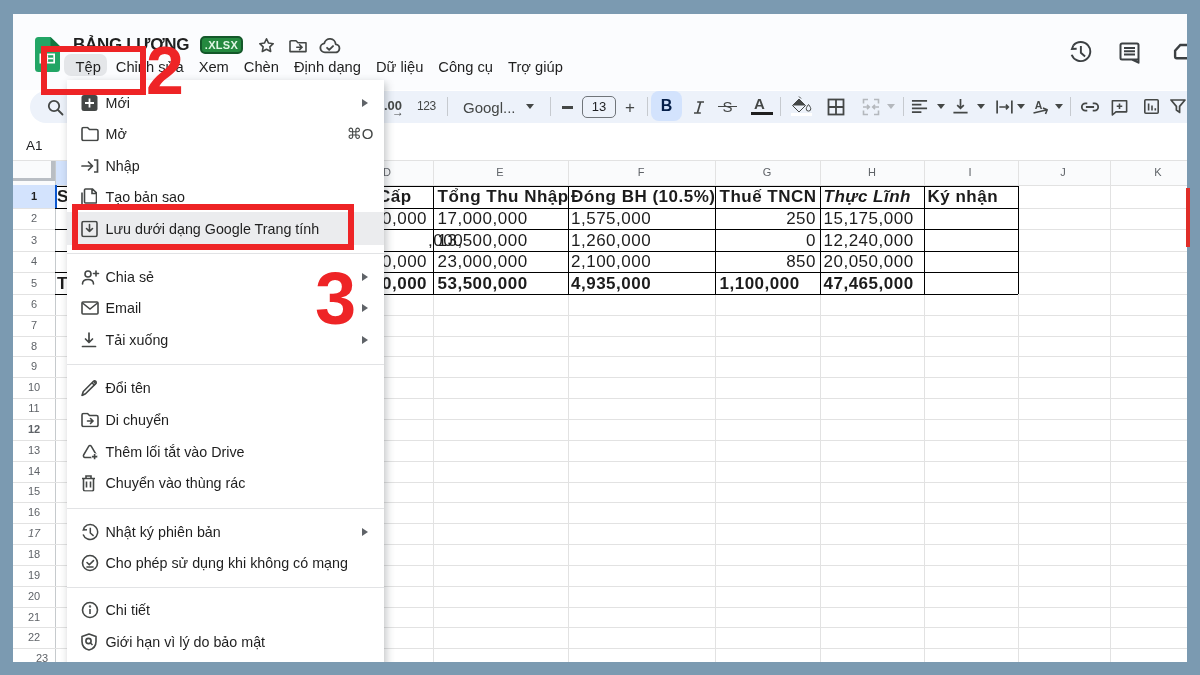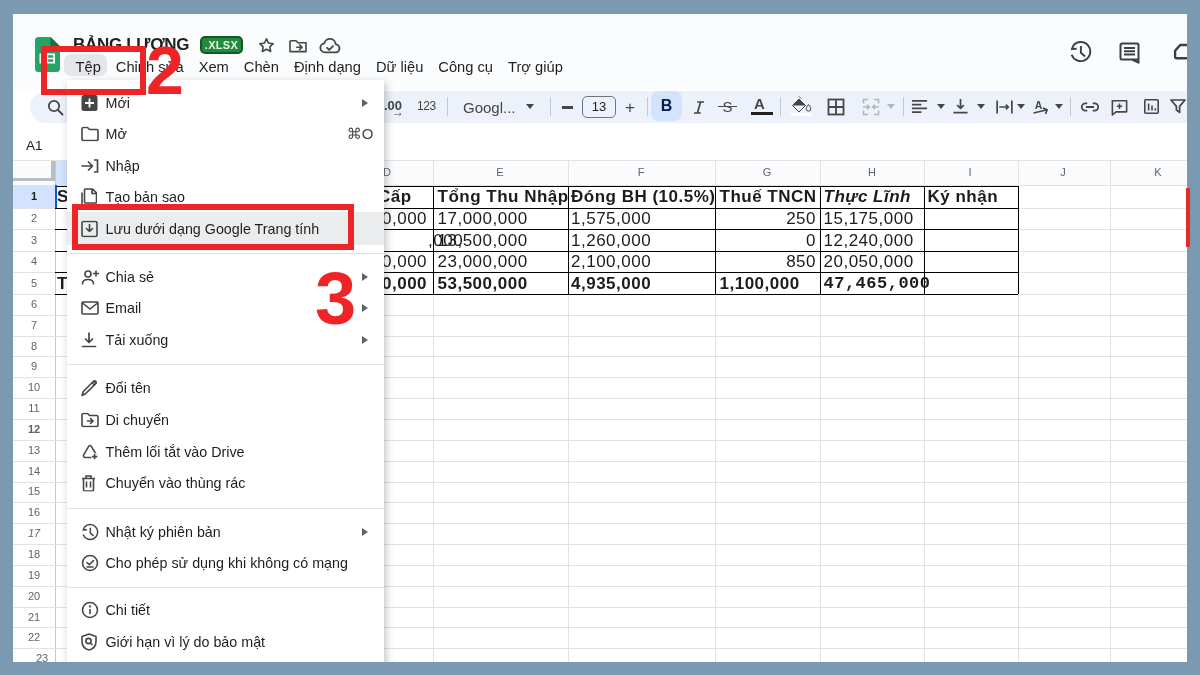--- a/index.html
+++ b/index.html
@@ -265,21 +265,21 @@
 <div class="cell" style="left:382px; top:252px;">0,000</div>
 <div class="cell" style="left:437.5px; top:252px;">23,000,000</div>
 <div class="cell" style="left:571px; top:252px;">2,100,000</div>
 <div class="cell" style="right:384px; top:252px;">850</div>
 <div class="cell" style="left:823.5px; top:252px;">20,050,000</div>
 
 <div class="cell b" style="left:382px; top:273.5px;">0,000</div>
 <div class="cell b" style="left:437.5px; top:273.5px;">53,500,000</div>
 <div class="cell b" style="left:571px; top:273.5px;">4,935,000</div>
 <div class="cell b" style="left:719.5px; top:273.5px;">1,100,000</div>
-<div class="cell b" style="left:823.5px; top:273.5px;font-family:Liberation Mono, monospace;">47,465,000</div>
+<div class="cell b" style="left:823.5px; top:273.5px;">47,465,000</div>
 
 <div class="abs" style="left:66.5px; top:80px; width:317px; height:595px; background:#fff; box-shadow:2px 3px 8px rgba(60,64,67,0.32); border-radius:0 0 4px 4px;">
   <div class="abs" style="left:0; top:132px; width:100%; height:33px; background:#ebecee;"></div>
 
   <div class="mi" style="top:7px;">
     <svg width="17" height="17" viewBox="0 0 17 17">
         <rect x="0.5" y="0.5" width="16" height="16" rx="2.5" fill="#444746"></rect>
         <path d="M8.5 4 v9 M4 8.5 h9" stroke="#fff" stroke-width="1.8"></path>
       </svg>
     <div class="lbl">Mới</div>

